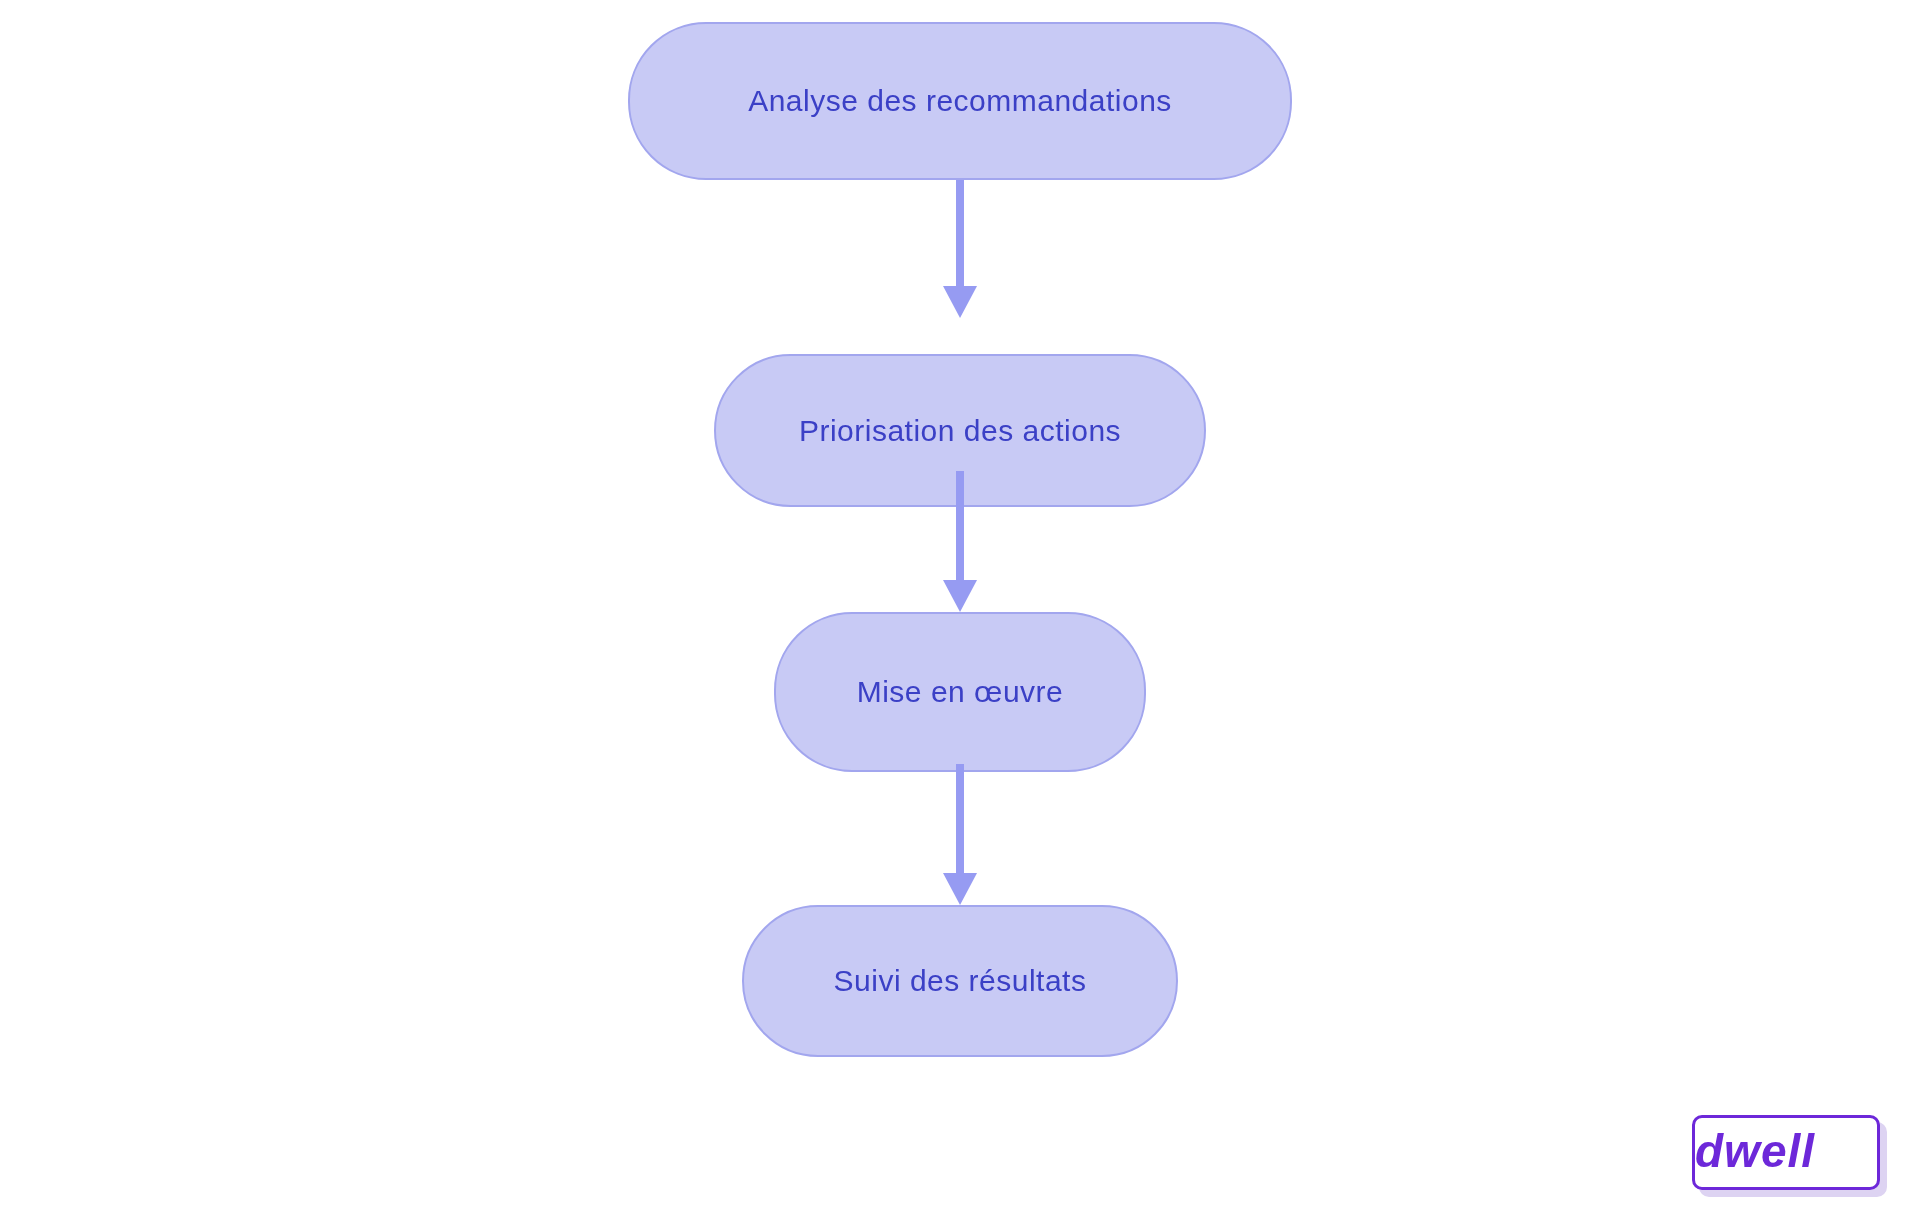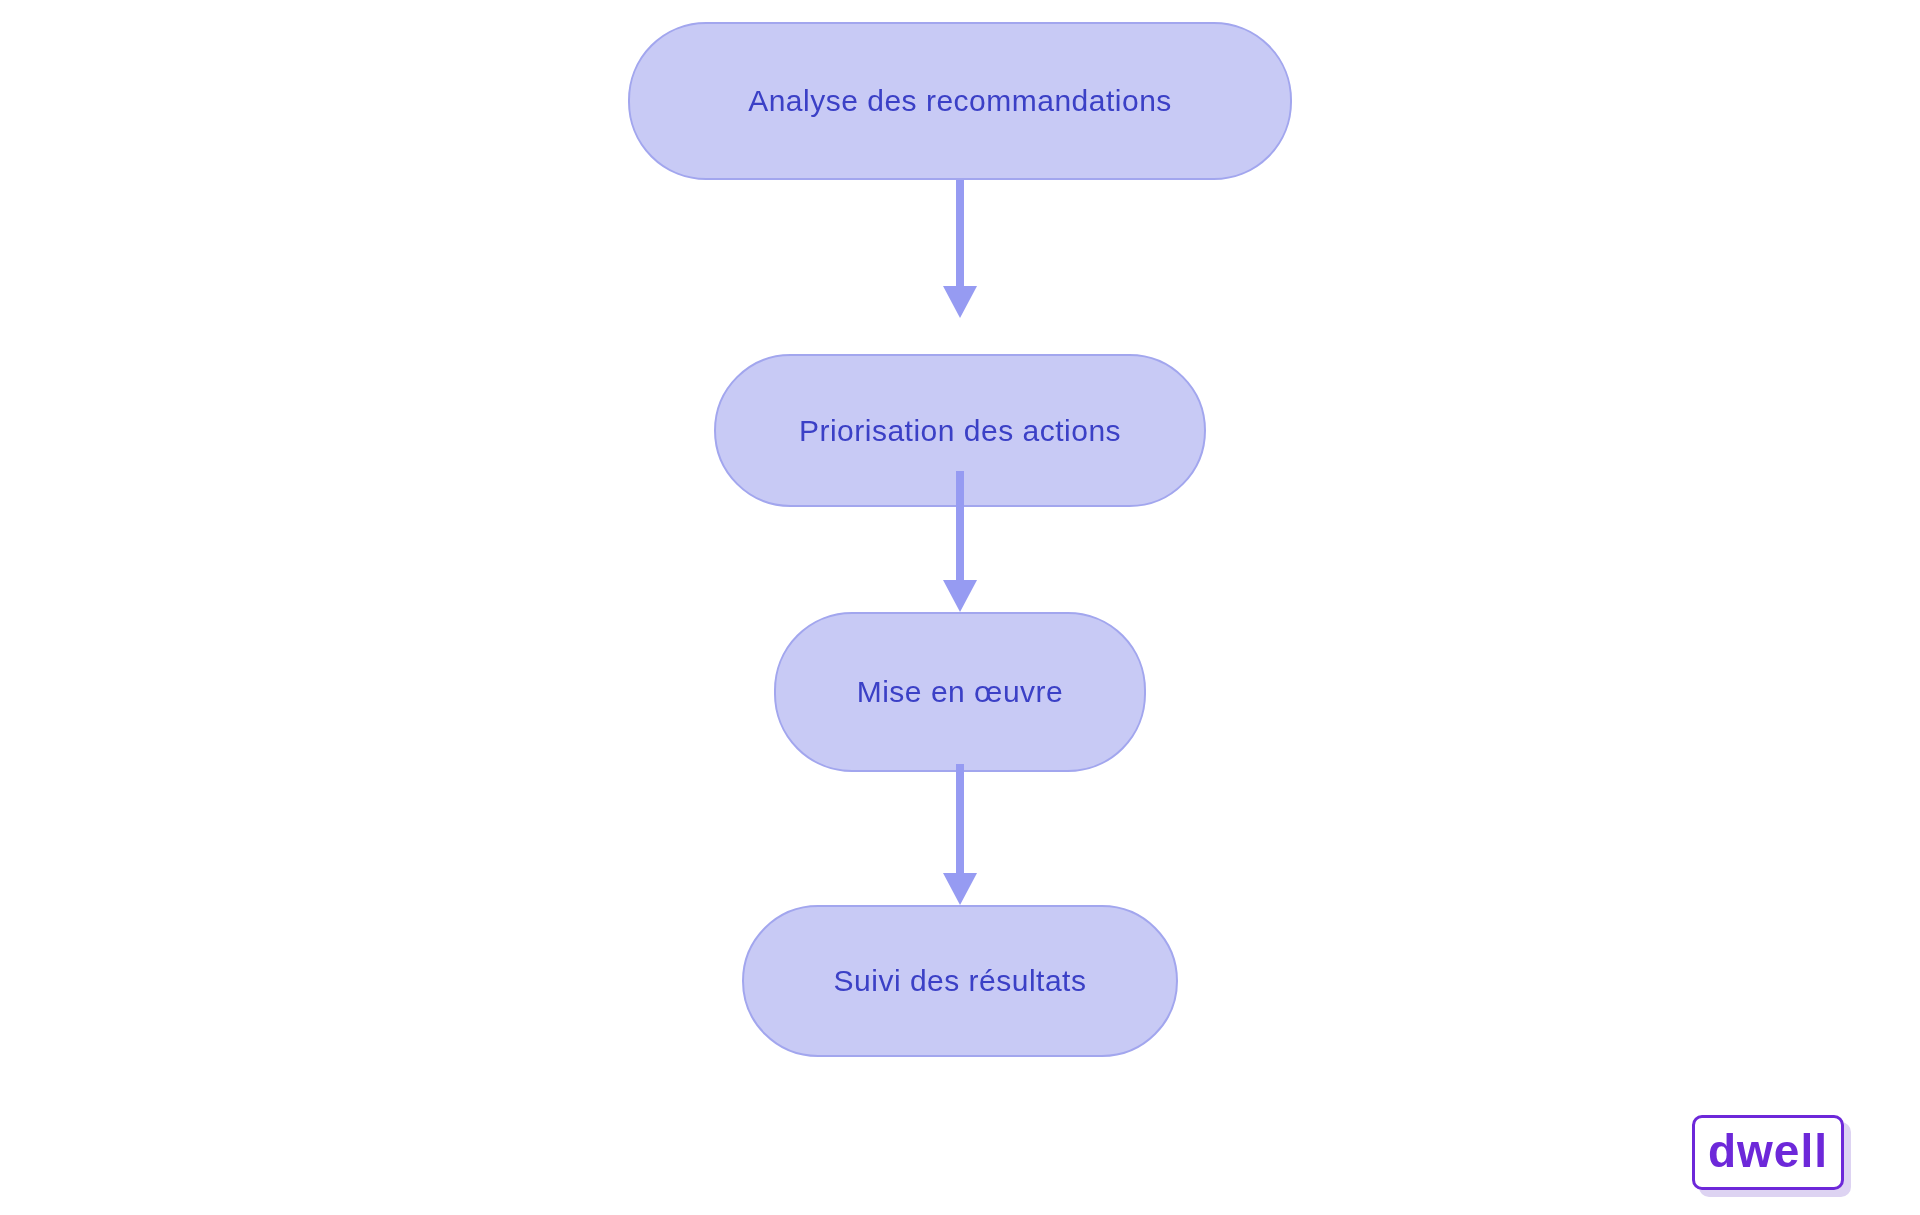--- a/index.html
+++ b/index.html
@@ -60,30 +60,30 @@
   }
   .head-1 { top: 286px; }
   .head-2 { top: 580px; }
   .head-3 { top: 873px; }
 
   
   .brand-badge {
     position: absolute;
     left: 1692px;
     top: 1115px;
-    width: 152px;
+    width: 188px;
     height: 75px;
     background: #ffffff;
     border: 3px solid #6d28d9;
     border-radius: 10px;
     box-shadow: 7px 7px 0 0 #ddd3f2;
     display: flex;
     align-items: center;
-    justify-content: center;
     box-sizing: border-box;
+    font-style: italic;
   }
   .brand-badge .brand-text {
     color: #6d28d9;
     font-size: 46px;
     font-weight: 700;
     letter-spacing: 1px;
     line-height: 1;
     padding-bottom: 4px;
   }
 </style>

